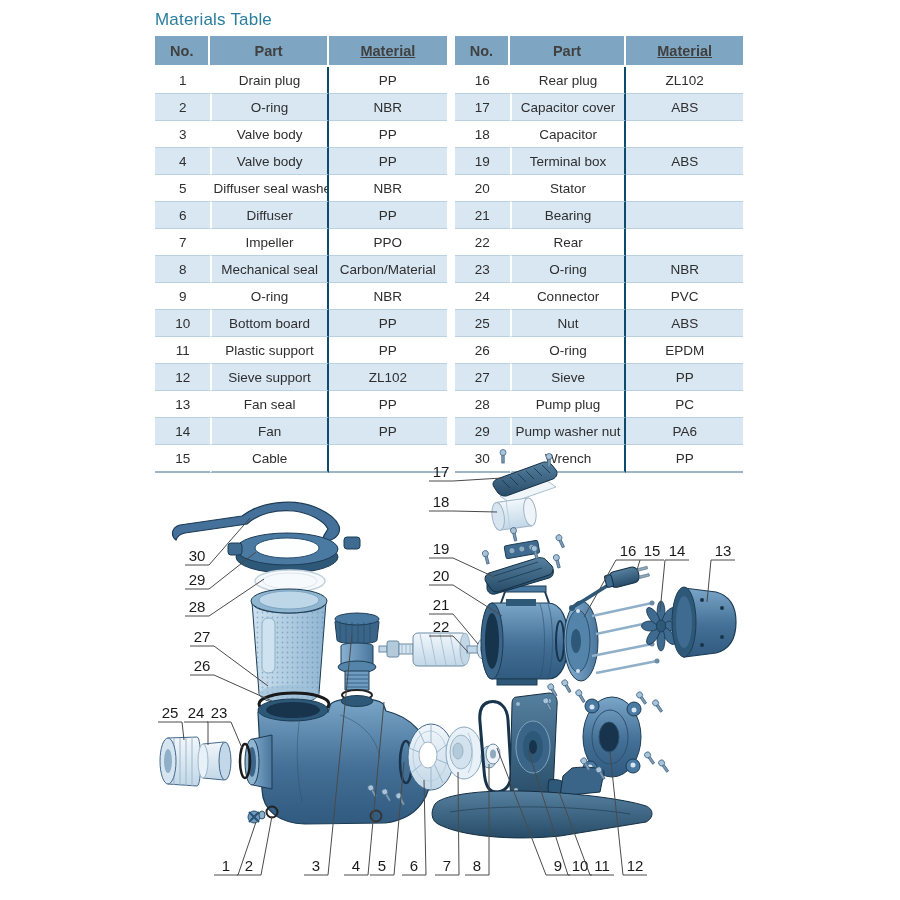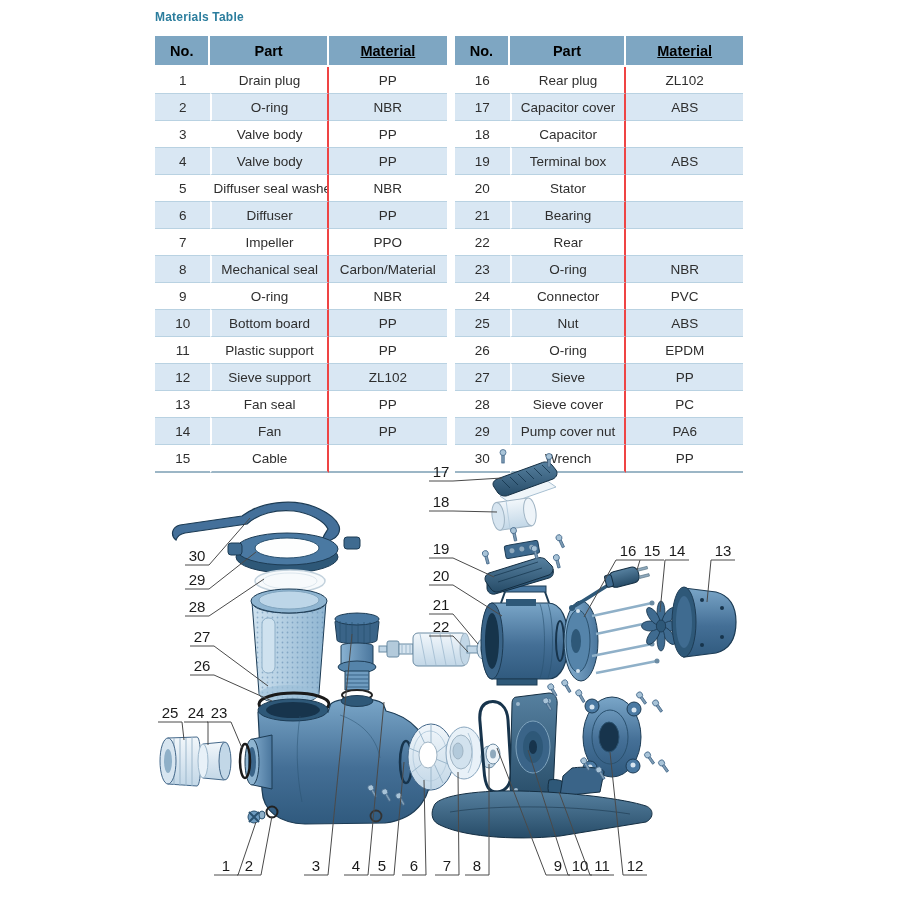--- a/index.html
+++ b/index.html
@@ -1,30 +1,30 @@
 <!DOCTYPE html>
 <html style="--accent: #2b7d9d; --hdr: #7ea6c2; --stripe: #d9e7f3; --rowline: #b9d2e2; --botline: #9cb6c6;"><head>
 <meta charset="utf-8">
 <style>
   html,body{margin:0;padding:0;background:#ffffff;}
   .canvas{position:relative;width:900px;height:900px;background:#ffffff;overflow:hidden;
           font-family:"Liberation Sans",sans-serif;}
-  .page-title{position:absolute;left:155px;top:10px;margin:0;font-size:12px;font-weight:bold;
+  .page-title{position:absolute;left:155px;top:10px;margin:0;font-size:17px;font-weight:normal;
               color:var(--accent,#2b7d9d);letter-spacing:0.2px;}
   table.mat{position:absolute;top:36px;border-collapse:separate;border-spacing:0;table-layout:fixed;}
   #mat-table-0{left:155px;width:292px;}
   #mat-table-1{left:455px;width:288px;}
-  table.mat th{background:var(--hdr,#7ea6c2);color:#000000;font-size:14.5px;font-weight:bold;
+  table.mat th{background:var(--hdr,#7ea6c2);color:#404040;font-size:14.5px;font-weight:bold;
                height:27px;border-right:2px solid #fff;border-bottom:2px solid #fff;text-align:center;}
   table.mat th:last-child{border-right:none;text-decoration:underline;}
   table.mat td{height:24px;font-size:13.5px;color:#2e2e2e;text-align:center;
                border-top:1px solid var(--rowline,#b9d2e2);overflow:hidden;white-space:nowrap;}
   table.mat tbody tr:first-child td{border-top:none;}
   table.mat tbody tr:last-child td{border-bottom:2px solid var(--botline,#9cb6c6);}
-  table.mat td.mid{border-left:2px solid #fff;border-right:2px solid #ef4444;}
+  table.mat td.mid{border-left:2px solid #fff;border-right:2px solid #0c4a6e;}
   table.mat tr.striped td{background:var(--stripe,#d9e7f3);}
   svg.diagram{position:absolute;left:0;top:0;width:900px;height:900px;}
   .callout-num{font-family:"Liberation Sans",sans-serif;font-size:15px;fill:#1a1a1a;}
   .callout-line{stroke:#4a4a4a;stroke-width:1;fill:none;}
 </style>
 </head>
 <body>
 
 <div class="canvas">
 
@@ -190,26 +190,26 @@
           <td class="mid">O-ring</td>
           <td>EPDM</td>
         </tr>
         <tr class="striped">
           <td>27</td>
           <td class="mid">Sieve</td>
           <td>PP</td>
         </tr>
         <tr>
           <td>28</td>
-          <td class="mid">Sieve cover</td>
+          <td class="mid">Pump plug</td>
           <td>PC</td>
         </tr>
         <tr class="striped">
           <td>29</td>
-          <td class="mid">Pump cover nut</td>
+          <td class="mid">Pump washer nut</td>
           <td>PA6</td>
         </tr>
         <tr>
           <td>30</td>
           <td class="mid">Wrench</td>
           <td>PP</td>
         </tr>
       </tbody>
     </table>
 

